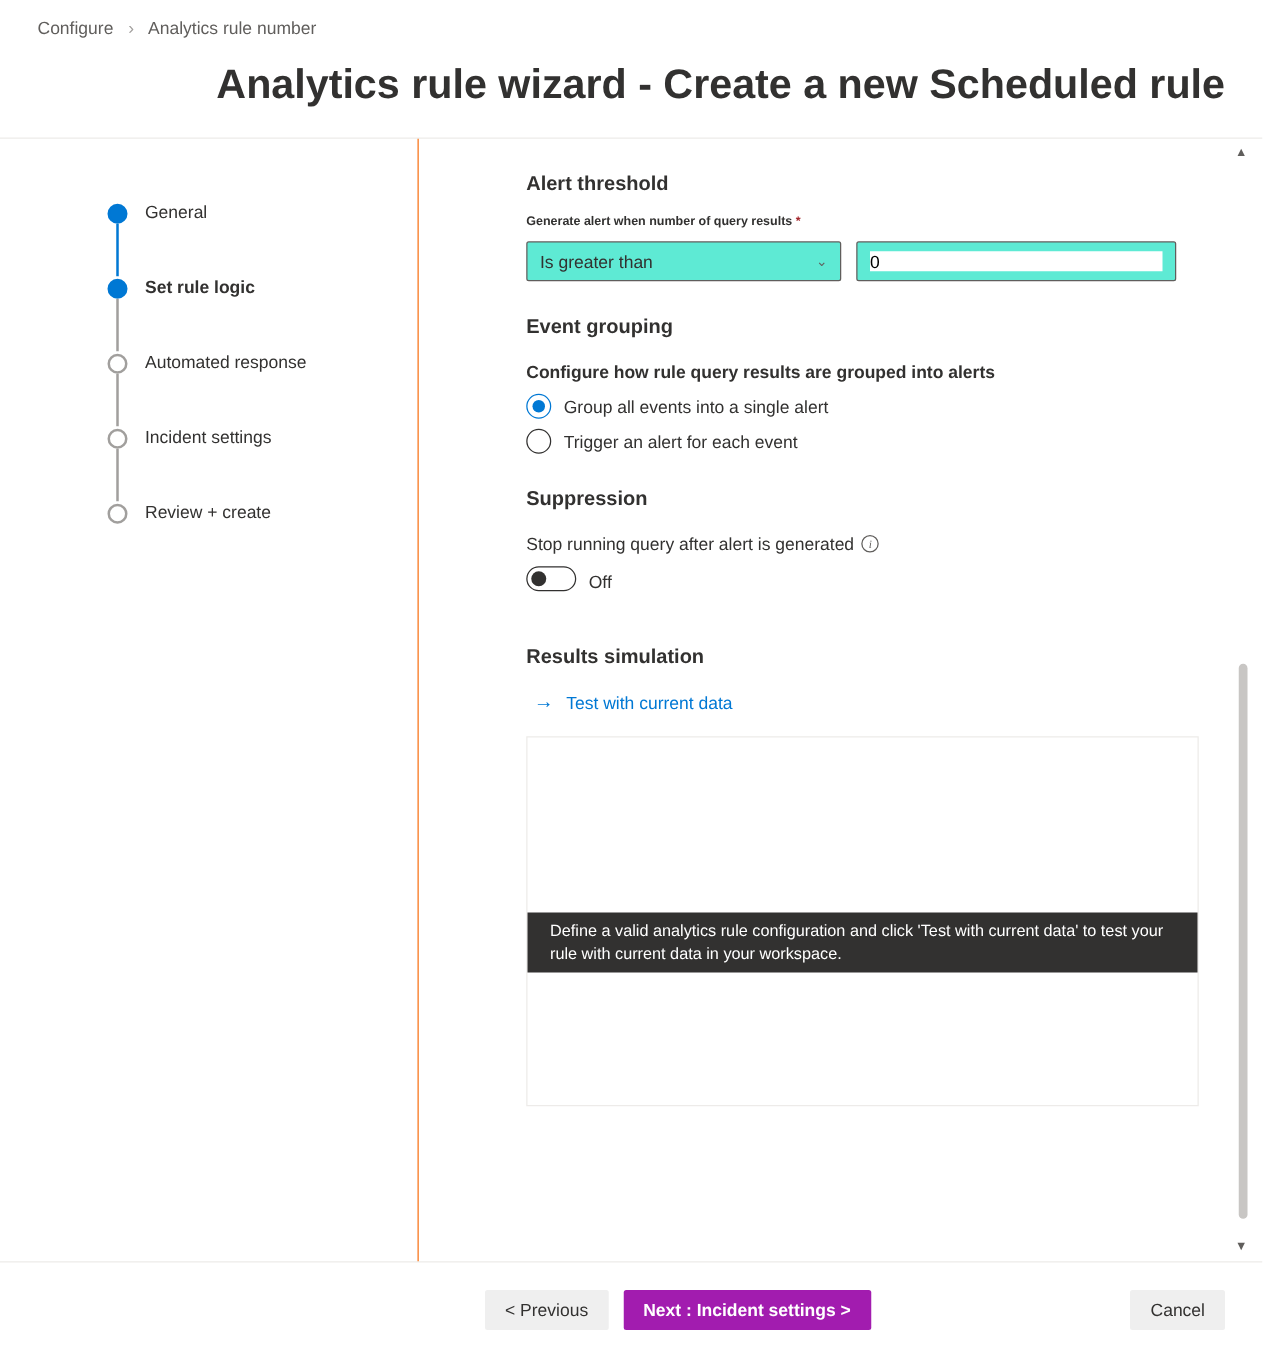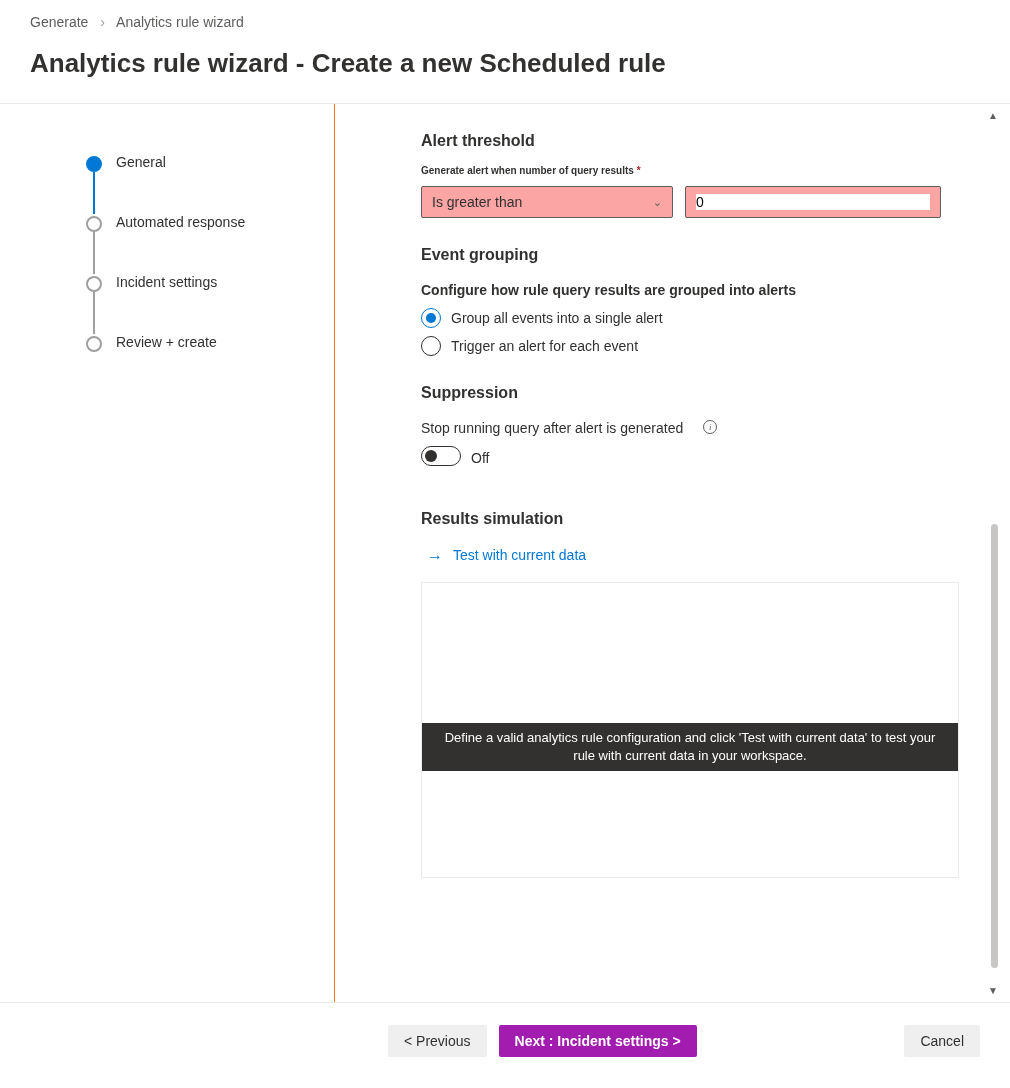--- a/index.html
+++ b/index.html
@@ -15,23 +15,24 @@
     }
     .breadcrumb {
       padding: 14px 30px 0 30px;
       font-size: 14px;
       color: #605e5c;
     }
     .breadcrumb a { color: #605e5c; text-decoration: none; }
     .breadcrumb .sep { margin: 0 8px; color: #a19f9d; }
     .page-title {
       padding: 18px 30px 24px 30px;
-      font-size: 26px;
+      font-size: 33px;
       font-weight: 600;
       color: #323130;
+      text-align: right;
     }
     .content-wrap {
       border-top: 1px solid #edebe9;
       border-bottom: 1px solid #edebe9;
       display: flex;
       height: 900px;
       position: relative;
     }
     .sidebar {
       width: 335px;
@@ -118,21 +119,21 @@
       display: flex;
       gap: 12px;
       margin-bottom: 28px;
     }
     .select-box, .text-input {
       height: 32px;
       border: 1px solid #605e5c;
       border-radius: 2px;
       padding: 0 10px;
       font-size: 14px;
-      background: #fca5a5;
+      background: #5eead4;
       display: flex;
       align-items: center;
       justify-content: space-between;
     }
     .select-box { width: 252px; cursor: pointer; }
     .text-input { width: 256px; }
     .text-input input { border: none; outline: none; width: 100%; font-size: 14px; font-family: inherit; }
     .chevron { font-size: 11px; color: #605e5c; }
     .subsection-title {
       font-size: 16px;
@@ -163,21 +164,22 @@
     }
     .radio.selected { border-color: #0078d4; }
     .radio.selected::after {
       content: "";
       width: 10px; height: 10px;
       background: #0078d4;
       border-radius: 50%;
     }
     .suppression-row {
       display: flex;
-      gap: 20px;
+      align-items: center;
+      gap: 6px;
       margin-bottom: 10px;
     }
     .info-icon {
       width: 14px; height: 14px;
       border: 1px solid #605e5c;
       border-radius: 50%;
       display: inline-flex;
       align-items: center;
       justify-content: center;
       font-size: 9px;
@@ -226,21 +228,20 @@
       position: relative;
       margin-bottom: 20px;
     }
     .chart-banner {
       position: absolute;
       top: 140px;
       left: 0; right: 0;
       background: #323130;
       color: #fff;
       font-size: 13px;
-      text-align: center;
       padding: 6px 18px;
       line-height: 1.4;
     }
     .footer {
       padding: 22px 30px 0 30px;
       display: flex;
       align-items: center;
       gap: 12px;
     }
     .footer-spacer-left { width: 346px; }
@@ -254,34 +255,39 @@
       font-family: inherit;
       cursor: pointer;
     }
     .btn-secondary { background: #efefef; color: #323130; }
     .btn-primary { background: #a21caf; color: #fff; font-weight: 600; }
   </style>
 </head>
 <body>
 
 <div class="breadcrumb">
-  <a href="#">Generate</a>
+  <a href="#">Configure</a>
   <span class="sep">›</span>
-  <span>Analytics rule wizard</span>
+  <span>Analytics rule number</span>
 </div>
 
 <h1 class="page-title">Analytics rule wizard - Create a new Scheduled rule</h1>
 
 <div class="content-wrap">
   <nav class="sidebar">
     <ul class="steps">
       <li class="step completed">
         <span class="step-dot"></span>
         <span class="step-connector"></span>
         <span class="step-label">General</span>
+      </li>
+      <li class="step active">
+        <span class="step-dot"></span>
+        <span class="step-connector"></span>
+        <span class="step-label">Set rule logic</span>
       </li>
       <li class="step">
         <span class="step-dot"></span>
         <span class="step-connector"></span>
         <span class="step-label">Automated response</span>
       </li>
       <li class="step">
         <span class="step-dot"></span>
         <span class="step-connector"></span>
         <span class="step-label">Incident settings</span>

